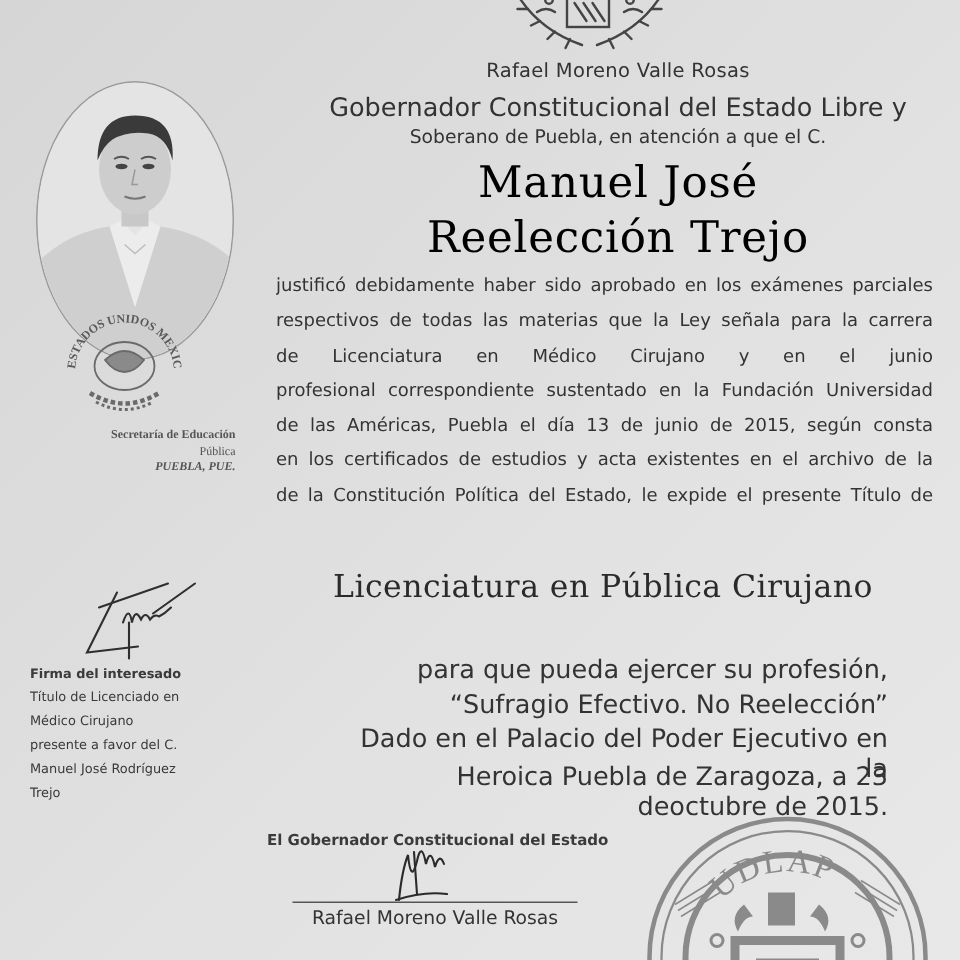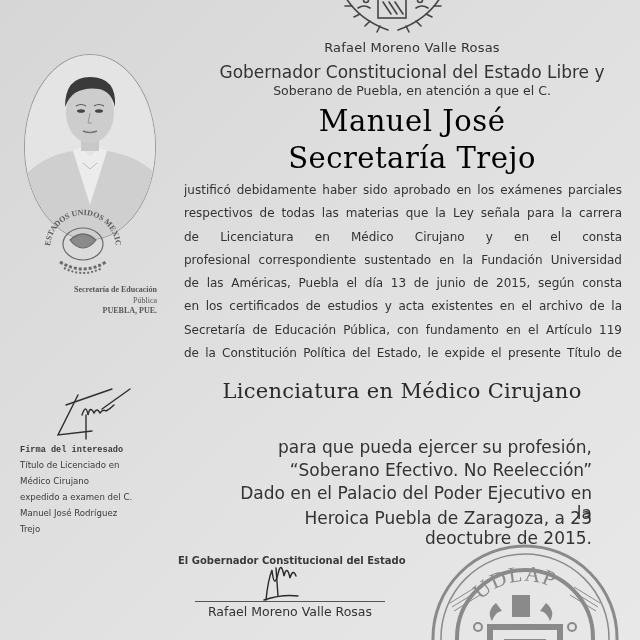--- a/index.html
+++ b/index.html
@@ -118,38 +118,38 @@
       left: 0;
       width: 145px;
       text-align: right;
       font-family: "Liberation Serif", serif;
       font-weight: bold;
       color: #555;
       font-size: 8px;
     }
     .sep-label.s1 { top: 285px; }
     .sep-label.s2 { top: 296px; font-weight: normal; }
-    .sep-label.s3 { top: 306px; }
+    .sep-label.s3 { top: 306px; font-style: italic; }
 
     
     .sig-interesado {
       position: absolute;
       left: 40px; top: 385px;
       width: 85px; height: 60px;
     }
     .left-note {
       position: absolute;
       left: 8px;
       width: 165px;
       font-family: "DejaVu Sans", sans-serif;
       font-size: 8.6px;
       color: #3a3a3a;
       line-height: 1;
     }
-    .ln1 { top: 446px; font-weight: bold; font-family: Liberation Mono, monospace; }
+    .ln1 { top: 446px; font-weight: bold; }
     .ln2 { top: 461px; }
     .ln3 { top: 477px; }
     .ln4 { top: 493px; }
     .ln5 { top: 509px; }
     .ln6 { top: 525px; }
 
     
     .gov-caption {
       position: absolute;
       left: 166px; top: 555px;
@@ -203,37 +203,36 @@
       <path d="M30 52 q6 -4 12 0 M88 52 q6 -4 12 0"></path>
       <path d="M60 30 q5 -8 10 0 l0 12"></path>
     </g>
   </svg>
 
   <div class="header-line hdr-name">Rafael Moreno Valle Rosas</div>
   <div class="header-line hdr-title1">Gobernador Constitucional del Estado Libre y</div>
   <div class="header-line hdr-title2">Soberano de Puebla, en atención a que el C.</div>
 
   <div class="grad-name l1">Manuel José</div>
-  <div class="grad-name l2">Secretaría Trejo</div>
+  <div class="grad-name l2">Reelección Trejo</div>
 
   <div class="body-text">
     <span class="ln">justificó debidamente haber sido aprobado en los exámenes parciales</span>
     <span class="ln">respectivos de todas las materias que la Ley señala para la carrera</span>
-    <span class="ln">de Licenciatura en Médico Cirujano y en el consta</span>
+    <span class="ln">de Licenciatura en Médico Cirujano y en el junio</span>
     <span class="ln">profesional correspondiente sustentado en la Fundación Universidad</span>
     <span class="ln">de las Américas, Puebla el día 13 de junio de 2015, según consta</span>
     <span class="ln">en los certificados de estudios y acta existentes en el archivo de la</span>
-    <span class="ln">Secretaría de Educación Pública, con fundamento en el Artículo 119</span>
     <span class="ln">de la Constitución Política del Estado, le expide el presente Título de</span>
   </div>
 
-  <div class="degree-title">Licenciatura en Médico Cirujano</div>
+  <div class="degree-title">Licenciatura en Pública Cirujano</div>
 
   <div class="closing c1">para que pueda ejercer su profesión,</div>
-  <div class="closing c2">“Soberano Efectivo. No Reelección”</div>
+  <div class="closing c2">“Sufragio Efectivo. No Reelección”</div>
   <div class="closing c3">Dado en el Palacio del Poder Ejecutivo en la</div>
   <div class="closing c4">Heroica Puebla de Zaragoza, a 23 deoctubre de 2015.</div>
 
   <div class="photo-oval">
     <svg class="photo-fig" viewBox="0 0 130 184">
       <rect width="130" height="184" fill="#e4e4e4"></rect>
 
       <path d="M0 184 L0 120 Q20 100 48 96 L65 110 L82 96 Q110 100 130 118 L130 184 Z" fill="#cfcfcf"></path>
 
       <path d="M48 96 L65 150 L82 96 L74 92 L65 102 L56 92 Z" fill="#ececec"></path>
@@ -278,21 +277,21 @@
       <path d="M14 20 L60 4"></path>
       <path d="M30 30 q4 -12 6 0 q2 -10 6 -2 q3 -6 6 0 q3 -4 6 -2 q4 -2 8 -6"></path>
       <path d="M50 24 L78 4"></path>
       <path d="M34 30 L34 54"></path>
     </g>
   </svg>
 
   <div class="left-note ln1">Firma del interesado</div>
   <div class="left-note ln2">Título de Licenciado en</div>
   <div class="left-note ln3">Médico Cirujano</div>
-  <div class="left-note ln4">expedido a examen del C.</div>
+  <div class="left-note ln4">presente a favor del C.</div>
   <div class="left-note ln5">Manuel José Rodríguez</div>
   <div class="left-note ln6">Trejo</div>
 
   <div class="gov-caption">El Gobernador Constitucional del Estado</div>
   <svg class="gov-sig" viewBox="0 0 40 40">
     <g fill="none" stroke="#2a2a2a" stroke-width="1.4" stroke-linecap="round">
       <path d="M4 38 q2 -20 6 -30 q2 20 6 4 q3 -14 6 2 q3 -12 6 2 q3 -10 6 -2"></path>
       <path d="M2 38 q18 -6 34 -4"></path>
       <path d="M14 6 L16 34"></path>
     </g>

